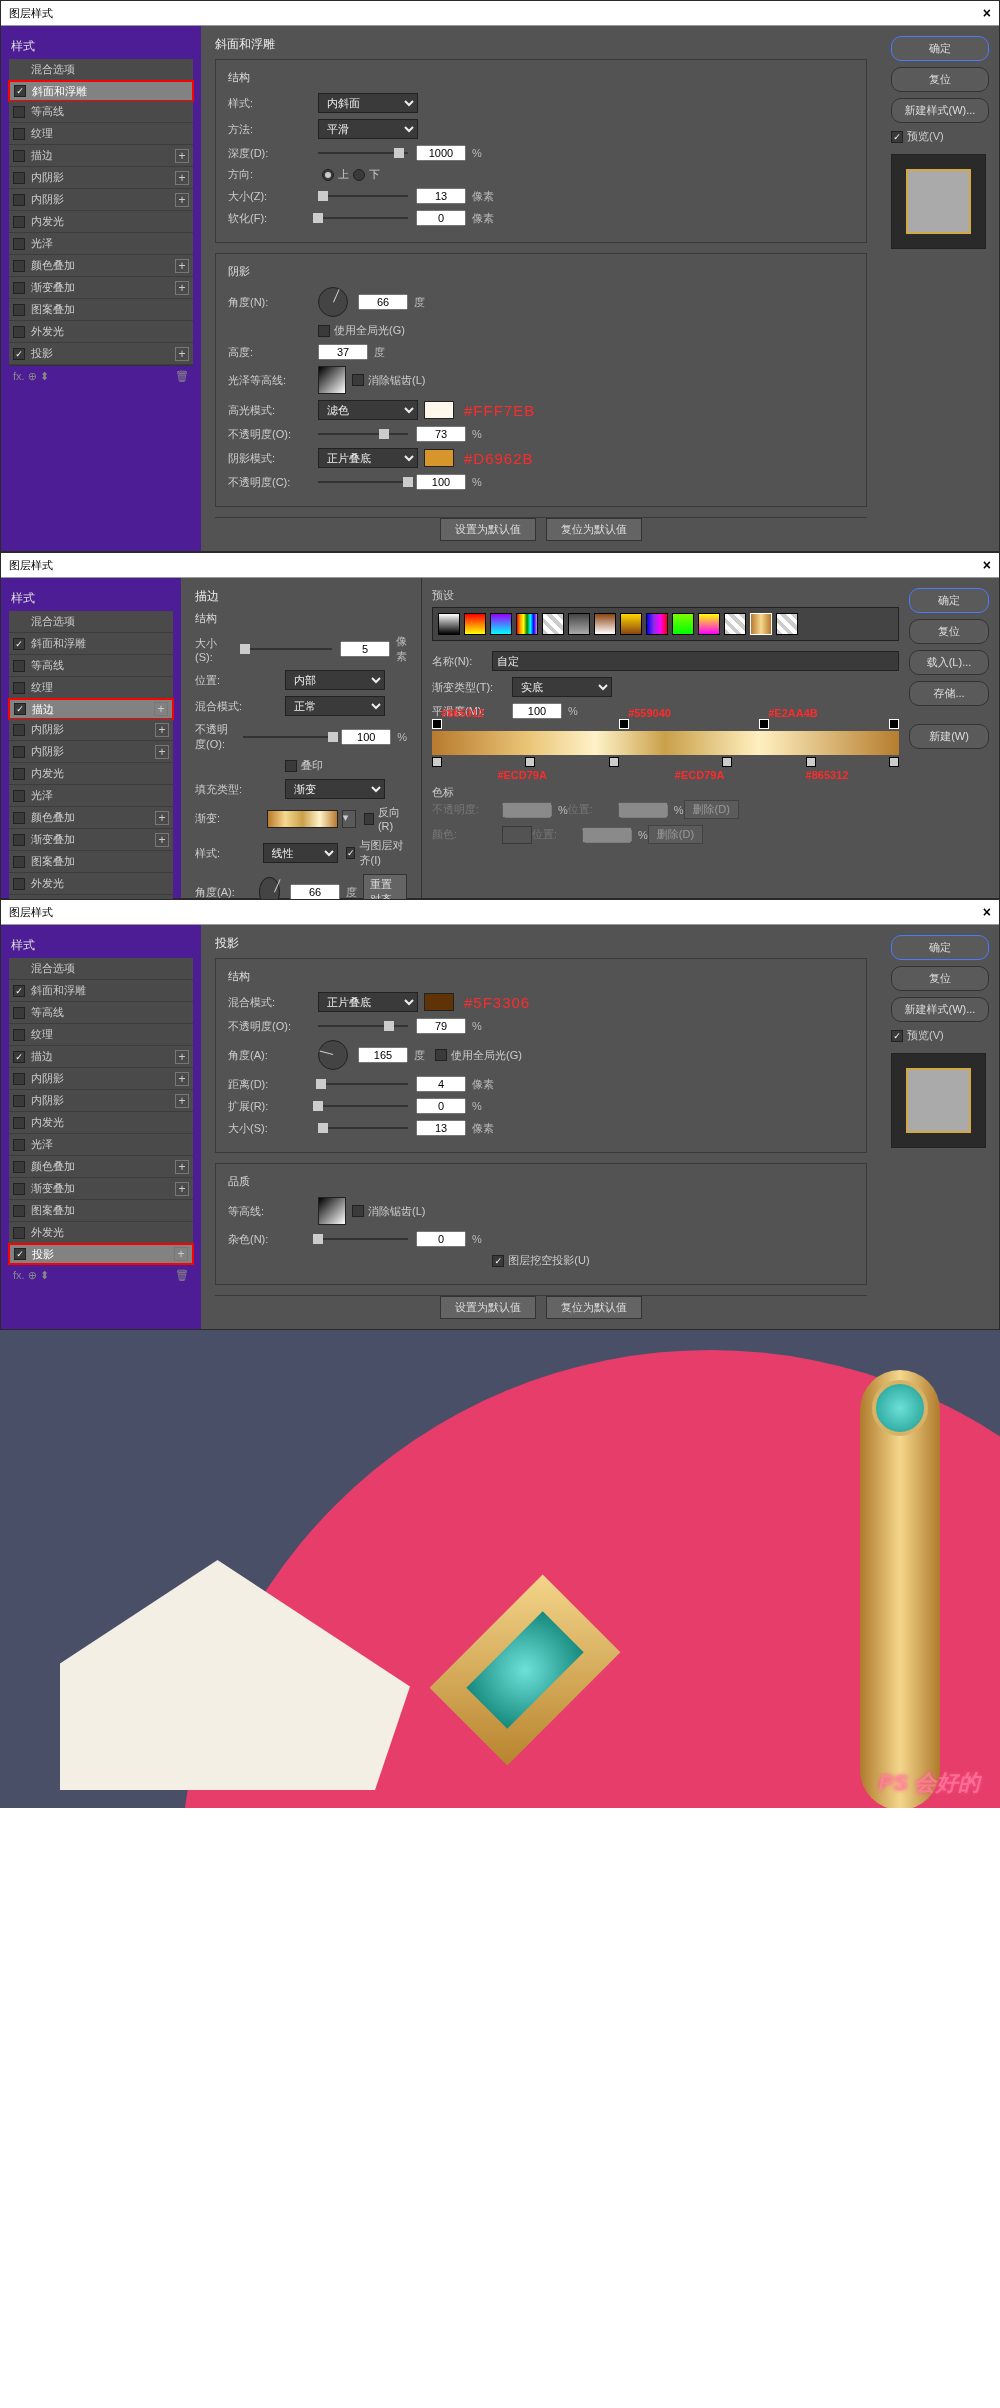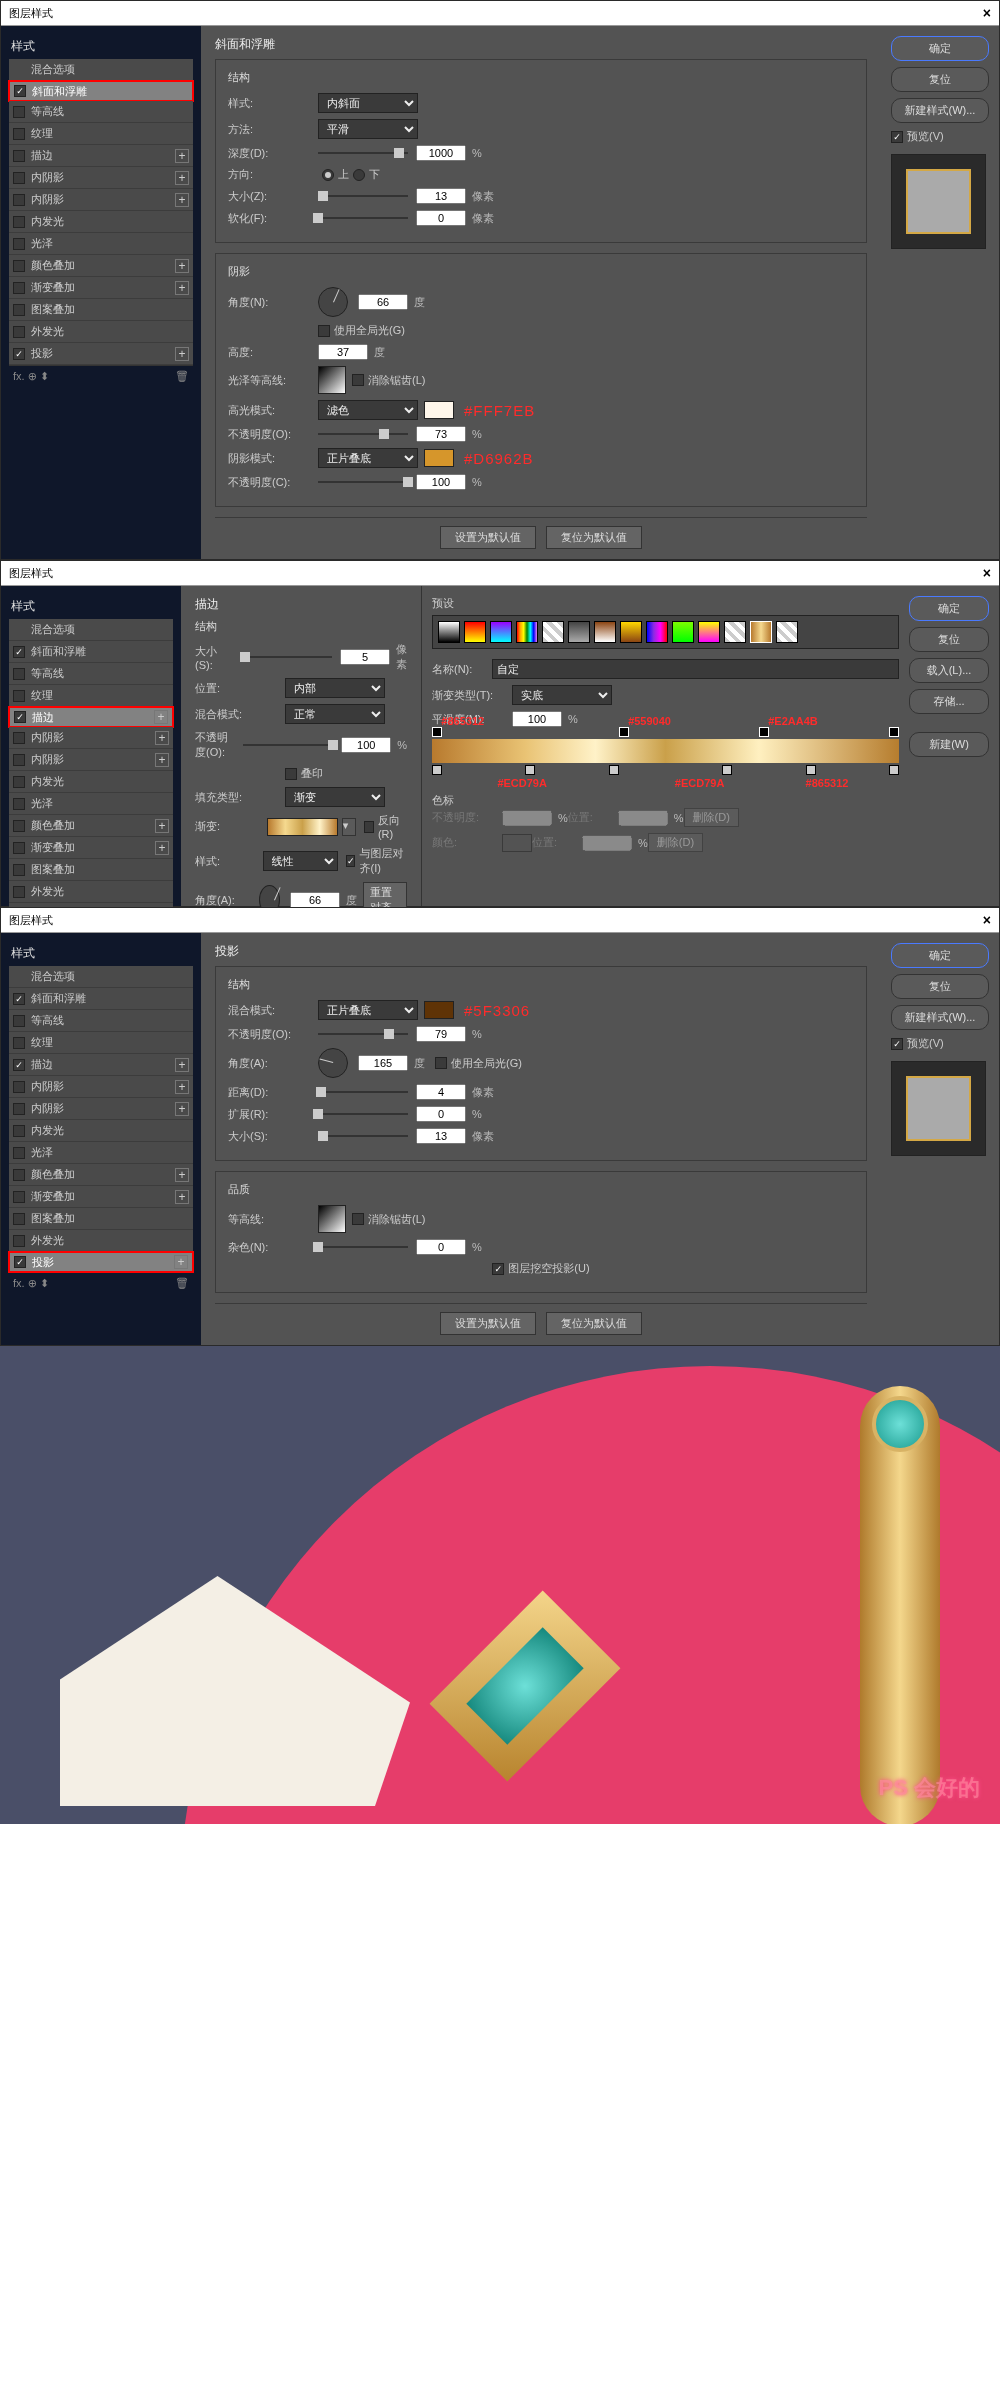--- a/index.html
+++ b/index.html
@@ -2,21 +2,21 @@
 <html><head>
 <meta charset="utf-8">
 <style>
   * { margin: 0; padding: 0; box-sizing: border-box; font-family: "Microsoft YaHei", sans-serif; font-size: 11px; }
   body { background: #fff; }
   .container { width: 1000px; }
   .dialog { background: #535353; color: #ccc; position: relative; border: 1px solid #2a2a2a; }
   .titlebar { display: flex; justify-content: space-between; align-items: center; background: #fff; color: #000; padding: 4px 8px; font-size: 12px; border-bottom: 1px solid #999; }
   .titlebar .x { font-size: 14px; font-weight: bold; cursor: pointer; }
   .dialog-body { display: flex; }
-  .style-list { width: 200px; padding: 8px; background: #0f172a; }
+  .style-list { width: 200px; padding: 8px; background: #4c1d95; }
   .style-head { padding: 4px 2px; color: #ddd; font-size: 12px; }
   .style-row { display: flex; align-items: center; padding: 3px 4px; background: #4a4a4a; border-bottom: 1px solid #3c3c3c; position: relative; height: 22px; }
   .style-row.sel { background: #828282; color: #fff; }
   .style-row .chk { width: 12px; height: 12px; margin-right: 6px; border: 1px solid #222; background: #3a3a3a; display: inline-flex; align-items: center; justify-content: center; color: #fff; font-size: 9px; }
   .style-row .chk.on::after { content: "✓"; }
   .style-row .chk.none { opacity: 0; }
   .style-row .plus { position: absolute; right: 4px; color: #ccc; font-size: 12px; border: 1px solid #777; width: 14px; height: 14px; text-align: center; line-height: 12px; }
   .highlight { border: 2px solid #ff0000; margin: -1px; }
   .center { flex: 1; padding: 10px 14px; background: #535353; }
   .section-title { font-size: 12px; margin-bottom: 6px; color: #eee; }
@@ -35,21 +35,21 @@
   .radio { width: 12px; height: 12px; border-radius: 50%; border: 1px solid #222; background: #3a3a3a; margin: 0 4px; display: inline-flex; align-items: center; justify-content: center; }
   .radio.on::after { content: ""; width: 6px; height: 6px; border-radius: 50%; background: #ccc; }
   .swatch { width: 30px; height: 18px; border: 1px solid #222; }
   .angle-circle { width: 30px; height: 30px; border: 1px solid #222; border-radius: 50%; background: #444; position: relative; margin-right: 10px; }
   .angle-circle .line { width: 14px; height: 1px; background: #ccc; position: absolute; top: 14px; left: 14px; transform-origin: 0 0; }
   .sidebar { width: 118px; padding: 10px; background: #535353; }
   .btn { background: #5a5a5a; border: 1px solid #333; color: #ddd; text-align: center; padding: 4px 0; margin-bottom: 6px; border-radius: 10px; cursor: pointer; }
   .btn.primary { border-color: #4a7aff; }
   .preview-box { width: 95px; height: 95px; background: #2a2a2a; margin-top: 10px; border: 1px solid #222; display: flex; align-items: center; justify-content: center; }
   .preview-inner { width: 65px; height: 65px; background: #aaa; border: 2px solid #d4a845; }
-  .footer-row { display: flex; gap: 10px; justify-content: center; padding-top: 8px; border-top: 1px solid #3a3a3a; margin-top: 8px; }
+  .footer-row { display: flex; gap: 10px; justify-content: center; border-top: 1px solid #3a3a3a; margin-top: 8px; }
   .footer-btn { background: #646464; border: 1px solid #333; padding: 3px 14px; color: #ddd; cursor: pointer; }
   .bottom-fx { display: flex; align-items: center; padding: 4px; border-top: 1px solid #333; color: #888; justify-content: space-between; }
   .color-anno { color: #ff2b2b; font-weight: normal; font-size: 15px; letter-spacing: 1px; }
   .curve-box { width: 28px; height: 28px; background: linear-gradient(135deg,#000 0%,#fff 100%); border: 1px solid #222; margin-right: 6px; }
   .ge-body { padding: 10px; }
   .ge-swatches { display: flex; flex-wrap: wrap; border: 1px solid #222; padding: 3px; background: #444; }
   .ge-sw { width: 22px; height: 22px; margin: 2px; border: 1px solid #000; }
   .ge-bar { width: 100%; height: 24px; background: linear-gradient(90deg,#b87a2e 0%,#e9c374 20%,#fff2c8 35%,#caa04a 50%,#fff0c0 70%,#b67d2e 100%); position: relative; margin-top: 12px; }
   .ge-stop-t { position: absolute; top: -12px; width: 10px; height: 10px; background: #000; border: 1px solid #fff; }
   .ge-stop-b { position: absolute; bottom: -12px; width: 10px; height: 10px; background: #ccc; border: 1px solid #000; }
@@ -60,21 +60,21 @@
 
   
   .artwork { width: 1000px; height: 478px; background: #4a4f68; position: relative; overflow: hidden; }
   .circle { position: absolute; width: 1060px; height: 1060px; background: #e63d6a; border-radius: 50%; left: 180px; top: 20px; }
   .day { position: absolute; left: 548px; top: 16px; color: #d8a646; font-size: 62px; font-weight: 800; letter-spacing: 8px; font-family: Georgia, serif; }
   .sword { position: absolute; right: 60px; top: 40px; width: 80px; height: 440px; background: linear-gradient(90deg,#af7a2c,#f4d78c,#af7a2c); border-radius: 40px; }
   .gem { position: absolute; right: 72px; top: 50px; width: 56px; height: 56px; background: radial-gradient(circle,#6de0d8,#1a9a8e); border-radius: 50%; border: 4px solid #d8b365; }
   .flag { position: absolute; left: 60px; top: 230px; width: 350px; height: 230px; background: #f4efe5; }
   .star { position: absolute; left: 470px; top: 260px; width: 110px; height: 160px; background: linear-gradient(135deg,#f4d58a,#b8842e); transform: rotate(45deg); }
   .star::after { content: ""; position: absolute; top: 26px; left: 26px; width: 58px; height: 108px; background: radial-gradient(circle,#6de0d8,#15887d); }
-  .watermark { position: absolute; right: 20px; bottom: 21px; color: rgba(255,140,160,0.6); font-size: 22px; font-weight: bold; text-shadow: 0 0 4px #ff4d8a; }
+  .watermark { position: absolute; right: 20px; bottom: 10px; color: rgba(255,140,160,0.6); font-size: 22px; font-weight: bold; text-shadow: 0 0 4px #ff4d8a; font-style: italic; }
 </style>
 </head>
 <body>
 
 <div class="container">
 
 <div class="dialog">
   <div class="titlebar">
     <span>图层样式</span>
     <span class="x">×</span>

